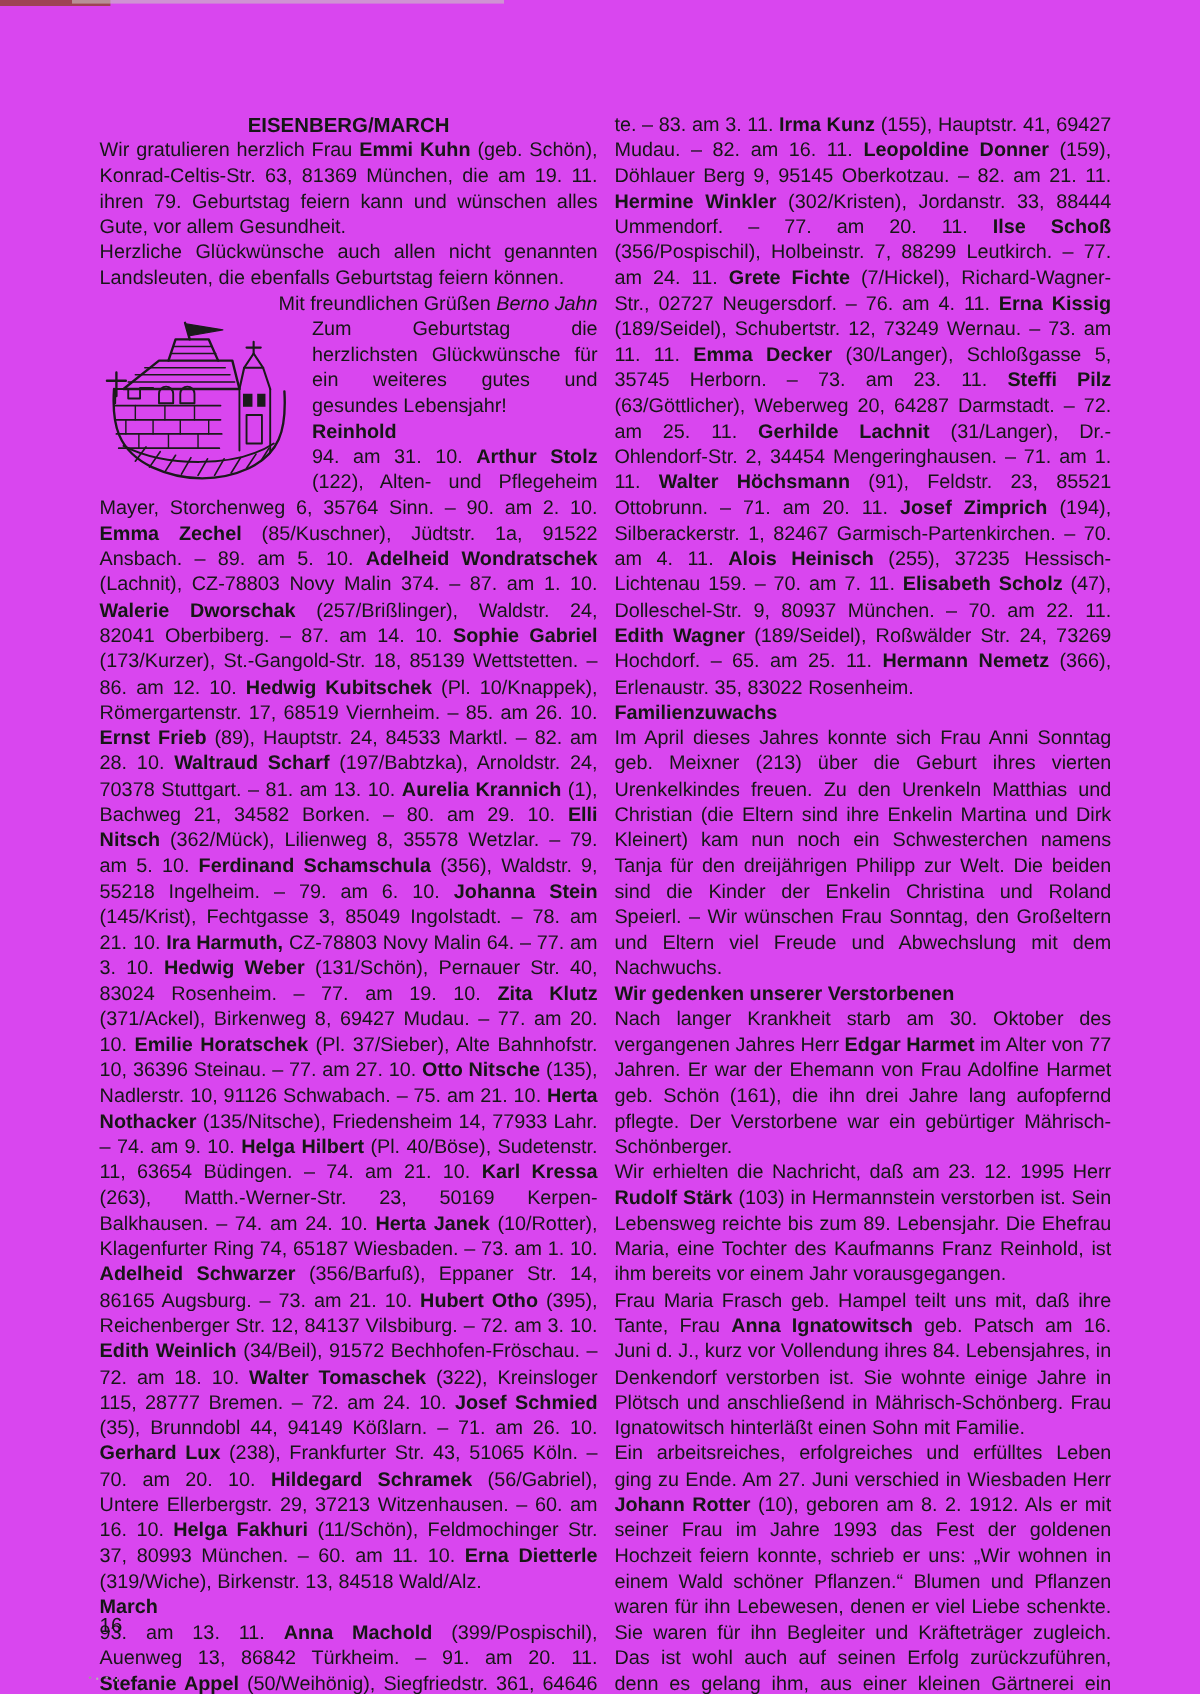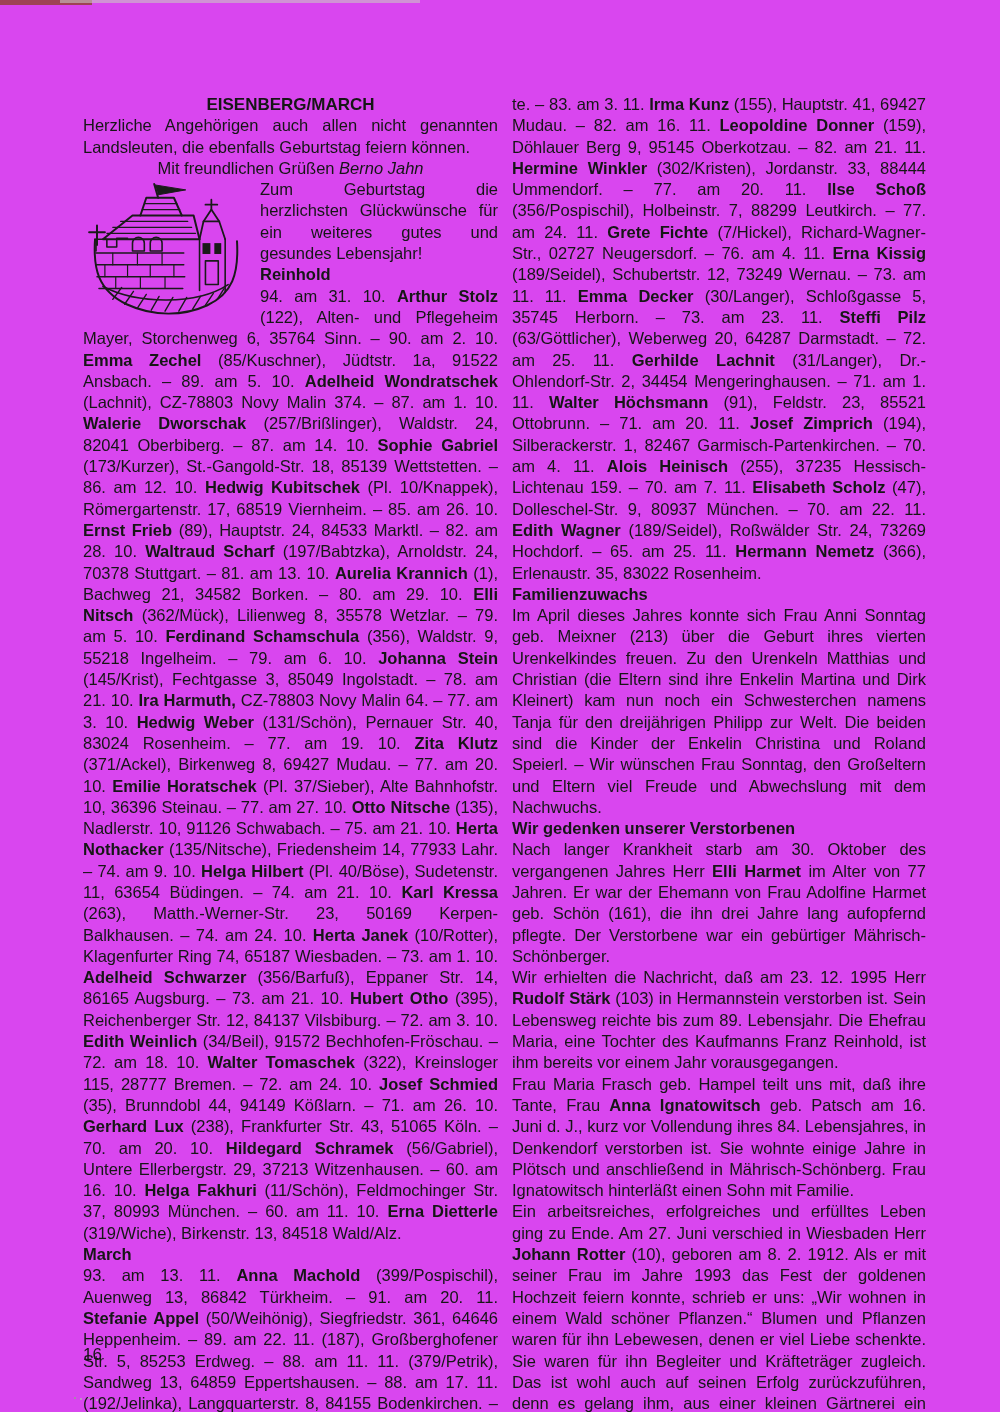--- a/index.html
+++ b/index.html
@@ -13,41 +13,42 @@
   }
   .scan-mark-red{position:absolute;left:0;top:0;width:92px;height:5px;background:#93433a;opacity:.85;}
   .scan-mark-gray{position:absolute;left:60px;top:0;width:360px;height:3px;background:#c9c5c2;opacity:.6;}
   .col{position:absolute;top:94px;width:415px;font-size:16.5px;line-height:21.3px;}
   .col-left{left:83px;}
   .col-right{left:512px;width:414px;}
   .col p{margin:0;}
   .body{text-align:justify;hyphens:auto;-webkit-hyphens:auto;}
   .center-head{font-weight:bold;font-size:17px;text-align:center;margin:0;line-height:21.3px;}
   .frankstadt-head{margin-top:23px;}
-  .signature{text-align:center;}
+  .signature{text-align:right;}
   .month{font-weight:bold;}
   .gap{margin-top:21px;}
   .crest{float:left;width:168px;height:140px;margin:3px 9px 3px 0;}
   .crest svg{display:block;width:100%;height:100%;}
   .pagenum{position:absolute;left:83px;top:1344px;font-size:17px;line-height:21px;}
   .specks{position:absolute;left:74px;top:1397px;width:30px;height:4px;}
   .specks::before{content:"";position:absolute;width:2px;height:2px;background:#9a9a9a;border-radius:50%;
     box-shadow:6px 1px 0 #b2b2b2, 14px 0 0 #a5a5a5, 22px 2px 0 #bdbdbd;}
 </style>
 </head>
 <body>
 
 <div class="page">
 
   <div class="scan-mark-red"></div>
   <div class="scan-mark-gray"></div>
 
   <div class="col col-left">
     <p class="center-head">EISENBERG/MARCH</p>
-    <p class="body">Herzliche Angehörigen auch allen nicht genannten Landsleuten, die ebenfalls Geburtstag feiern können.</p>
+    <p class="body">Wir gratulieren herzlich Frau <b>Emmi Kuhn</b> (geb. Schön), Konrad-Celtis-Str. 63, 81369 München, die am 19. 11. ihren 79. Geburtstag feiern kann und wünschen alles Gute, vor allem Gesundheit.</p>
+    <p class="body">Herzliche Glückwünsche auch allen nicht genannten Landsleuten, die ebenfalls Geburtstag feiern können.</p>
     <p class="body signature">Mit freundlichen Grüßen <i>Berno Jahn</i></p>
 
 
     <div class="crest">
       <svg viewBox="0 0 170 142" xmlns="http://www.w3.org/2000/svg">
         <g fill="none" stroke="#1a1a1a" stroke-width="2" stroke-linecap="round" stroke-linejoin="round">
           <path d="M12,58 C10,88 15,110 44,124 C72,137 102,136 126,125 C151,113 158,94 156,60"></path>
           <path d="M20,106 C55,124 115,125 147,104" stroke-width="1.6"></path>
           <path d="M30,119 l9,-12 M42,124 l9,-13 M55,128 l9,-14 M69,130 l8,-14 M83,131 l8,-14 M97,131 l8,-14 M111,129 l8,-13 M124,125 l8,-12 M136,119 l7,-11" stroke-width="1.4"></path>
           <path d="M13,72 H102 M13,84 H102 M14,96 H103 M16,108 H101" stroke-width="1.5"></path>
@@ -81,21 +82,21 @@
     <p class="body">93. am 13. 11. <b>Anna Machold</b> (399/Pospischil), Auenweg 13, 86842 Türkheim. – 91. am 20. 11. <b>Stefanie Appel</b> (50/Weihönig), Siegfriedstr. 361, 64646 Heppenheim. – 89. am 22. 11.  (187), Großberghofener Str. 5, 85253 Erdweg. – 88. am 11. 11.  (379/Petrik), Sandweg 13, 64859 Eppertshausen. – 88. am 17. 11.  (192/Jelinka), Langquarterstr. 8, 84155 Bodenkirchen. – 86. am 15. 11.  (212), Murnauer Weg 15, 86163 Augsburg. – 85. am 29. 11.  (183), Köthenwaldstr. 157, 31275 Lehr-</p>
   </div>
 
   <div class="col col-right">
     <p class="body">te. – 83. am 3. 11. <b>Irma Kunz</b> (155), Hauptstr. 41, 69427 Mudau. – 82. am 16. 11. <b>Leopoldine Donner</b> (159), Döhlauer Berg 9, 95145 Oberkotzau. – 82. am 21. 11. <b>Hermine Winkler</b> (302/Kristen), Jordanstr. 33, 88444 Ummendorf. – 77. am 20. 11. <b>Ilse Schoß</b> (356/Pospischil), Holbeinstr. 7, 88299 Leutkirch. – 77. am 24. 11. <b>Grete Fichte</b> (7/Hickel), Richard-Wagner-Str., 02727 Neugersdorf. – 76. am 4. 11. <b>Erna Kissig</b> (189/Seidel), Schubertstr. 12, 73249 Wernau. – 73. am 11. 11. <b>Emma Decker</b> (30/Langer), Schloßgasse 5, 35745 Herborn. – 73. am 23. 11. <b>Steffi Pilz</b> (63/Göttlicher), Weberweg 20, 64287 Darmstadt. – 72. am 25. 11. <b>Gerhilde Lachnit</b> (31/Langer), Dr.-Ohlendorf-Str. 2, 34454 Mengeringhausen. – 71. am 1. 11. <b>Walter Höchsmann</b> (91), Feldstr. 23, 85521 Ottobrunn. – 71. am 20. 11. <b>Josef Zimprich</b> (194), Silberackerstr. 1, 82467 Garmisch-Partenkirchen. – 70. am 4. 11. <b>Alois Heinisch</b> (255), 37235 Hessisch-Lichtenau 159. – 70. am 7. 11. <b>Elisabeth Scholz</b> (47), Dolleschel-Str. 9, 80937 München. – 70. am 22. 11. <b>Edith Wagner</b> (189/Seidel), Roßwälder Str. 24, 73269 Hochdorf. – 65. am 25. 11. <b>Hermann Nemetz</b> (366), Erlenaustr. 35, 83022 Rosenheim.</p>
 
     <p class="body month gap">Familienzuwachs</p>
     <p class="body">Im April dieses Jahres konnte sich Frau Anni Sonntag geb. Meixner (213) über die Geburt ihres vierten Urenkelkindes freuen. Zu den Urenkeln Matthias und Christian (die Eltern sind ihre Enkelin Martina und Dirk Kleinert) kam nun noch ein Schwesterchen namens Tanja für den dreijährigen Philipp zur Welt. Die beiden sind die Kinder der Enkelin Christina und Roland Speierl. – Wir wünschen Frau Sonntag, den Großeltern und Eltern viel Freude und Abwechslung mit dem Nachwuchs.</p>
 
     <p class="body month gap">Wir gedenken unserer Verstorbenen</p>
-    <p class="body">Nach langer Krankheit starb am 30. Oktober des vergangenen Jahres Herr <b>Elli Harmet</b> im Alter von 77 Jahren. Er war der Ehemann von Frau Adolfine Harmet geb. Schön (161), die ihn drei Jahre lang aufopfernd pflegte. Der Verstorbene war ein gebürtiger Mährisch-Schönberger.</p>
+    <p class="body">Nach langer Krankheit starb am 30. Oktober des vergangenen Jahres Herr <b>Edgar Harmet</b> im Alter von 77 Jahren. Er war der Ehemann von Frau Adolfine Harmet geb. Schön (161), die ihn drei Jahre lang aufopfernd pflegte. Der Verstorbene war ein gebürtiger Mährisch-Schönberger.</p>
     <p class="body">Wir erhielten die Nachricht, daß am 23. 12. 1995 Herr <b>Rudolf Stärk</b> (103) in Hermannstein verstorben ist. Sein Lebensweg reichte bis zum 89. Lebensjahr. Die Ehefrau Maria, eine Tochter des Kaufmanns Franz Reinhold, ist ihm bereits vor einem Jahr vorausgegangen.</p>
     <p class="body">Frau Maria Frasch geb. Hampel teilt uns mit, daß ihre Tante, Frau <b>Anna Ignatowitsch</b> geb. Patsch am 16. Juni d. J., kurz vor Vollendung ihres 84. Lebensjahres, in Denkendorf verstorben ist. Sie wohnte einige Jahre in Plötsch und anschließend in Mährisch-Schönberg. Frau Ignatowitsch hinterläßt einen Sohn mit Familie.</p>
     <p class="body">Ein arbeitsreiches, erfolgreiches und erfülltes Leben ging zu Ende. Am 27. Juni verschied in Wiesbaden Herr <b>Johann Rotter</b> (10), geboren am 8. 2. 1912. Als er mit seiner Frau im Jahre 1993 das Fest der goldenen Hochzeit feiern konnte, schrieb er uns: „Wir wohnen in einem Wald schöner Pflanzen.“ Blumen und Pflanzen waren für ihn Lebewesen, denen er viel Liebe schenkte. Sie waren für ihn Begleiter und Kräfteträger zugleich. Das ist wohl auch auf seinen Erfolg zurückzuführen, denn es gelang ihm, aus einer kleinen Gärtnerei ein Unternehmen zu schaffen. Sein Sohn Hans ist in seine Fußstapfen getreten und führt heute den Zentralbetrieb in Wiesbaden-Delkenheim mit Filialen im Raum Stuttgart und München. Um ihn trauert seine Frau, seine Söhne Hans und Karl-Ludwig mit Familien und seine Schwester Herta.</p>
 
   </div>
 
   <div class="pagenum">16</div>
   <div class="specks"></div>
 </div>
 

